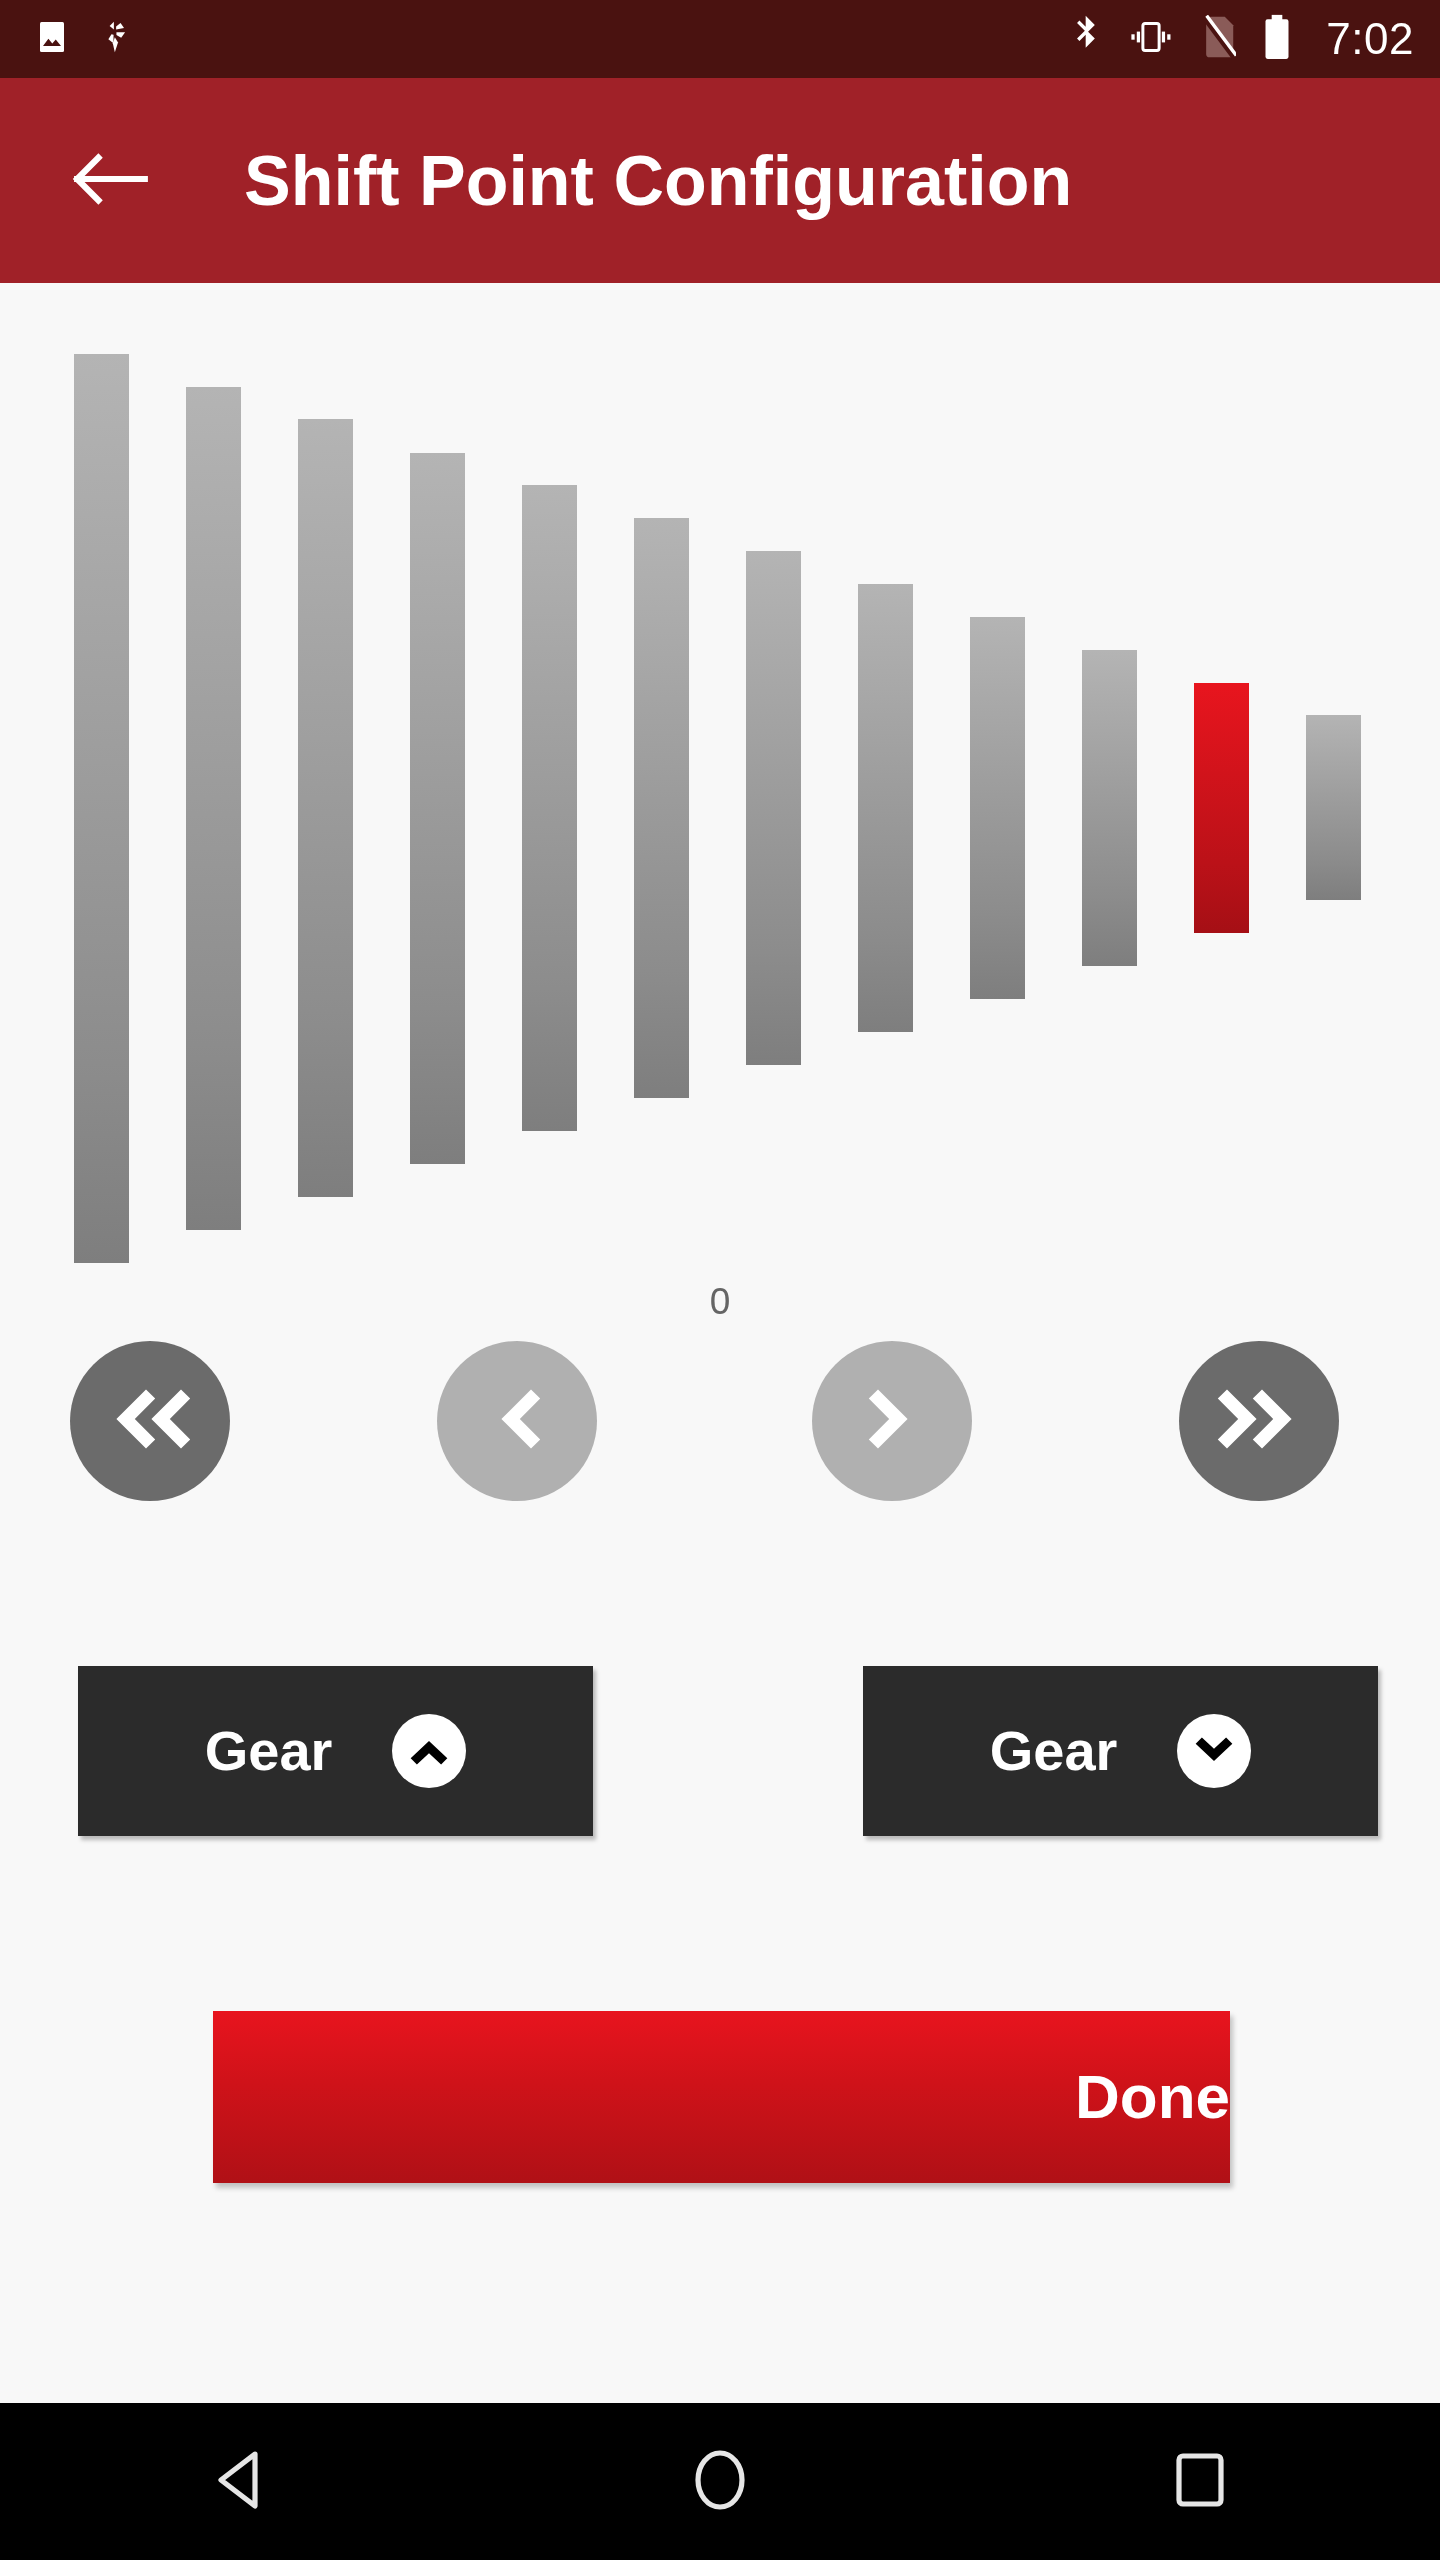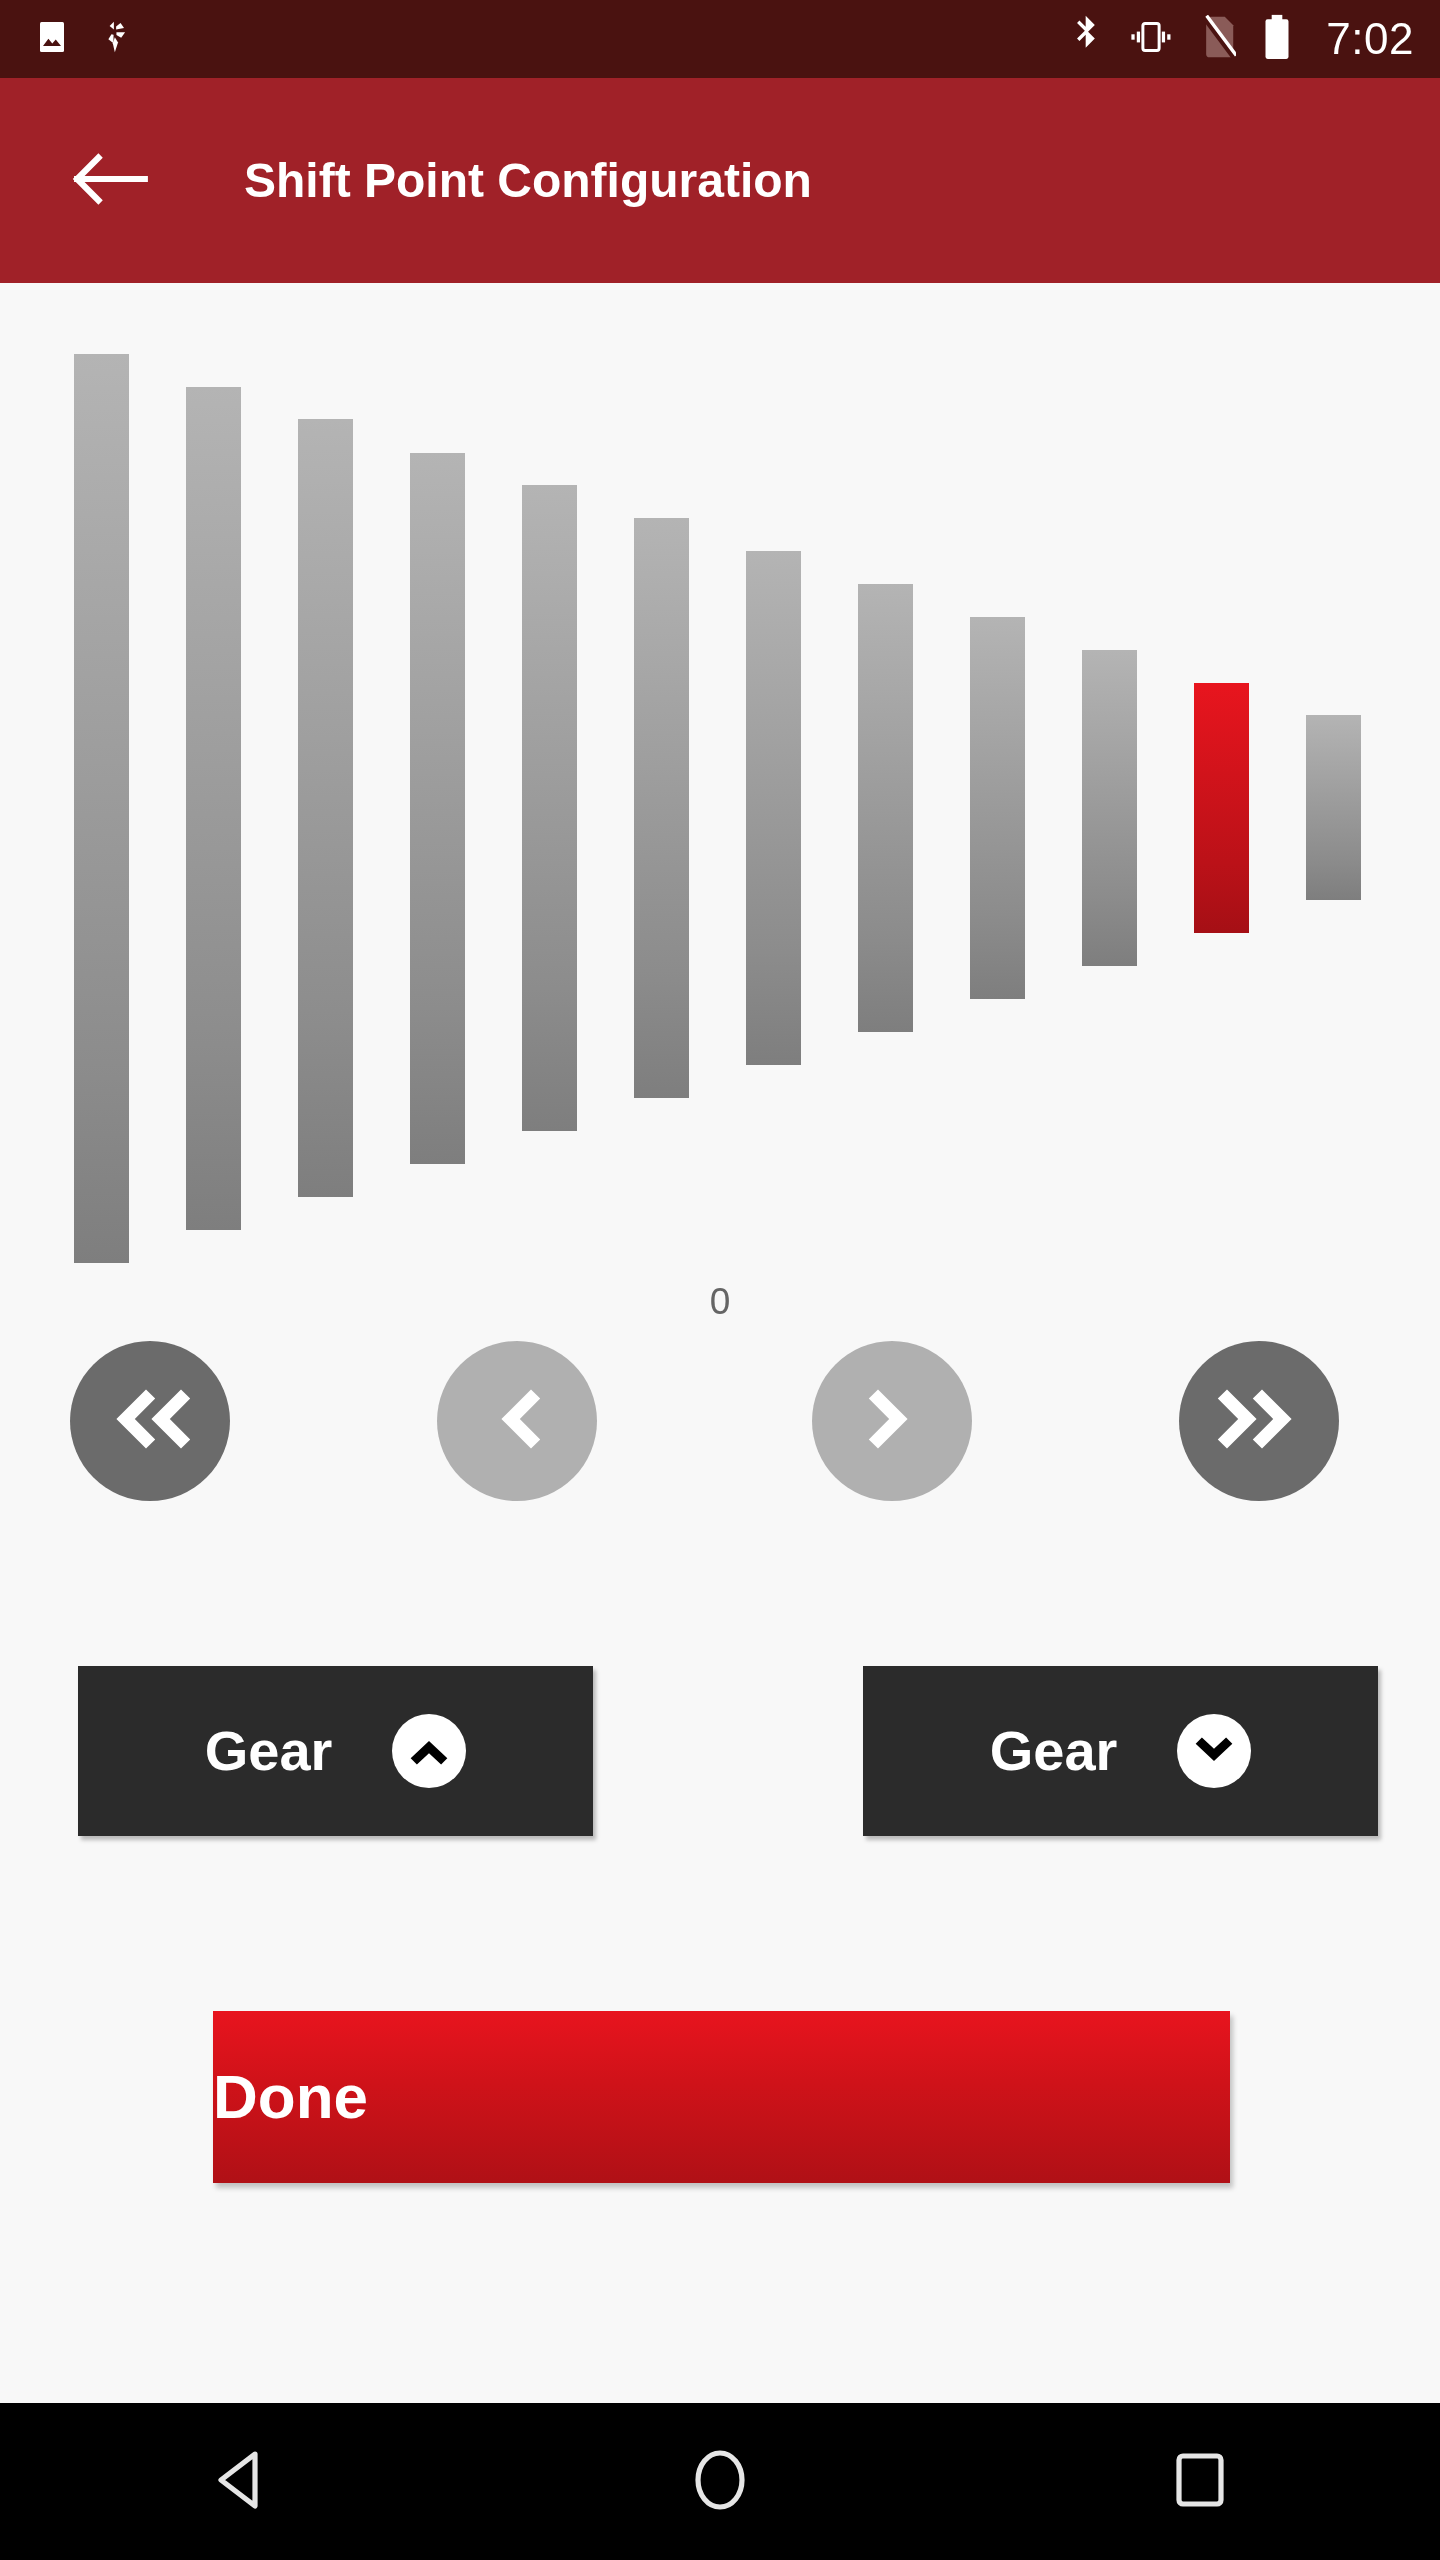--- a/index.html
+++ b/index.html
@@ -52,21 +52,21 @@
     padding-left: 62px;
   }
   #back-button {
     width: 96px; height: 96px;
     display: flex; align-items: center; justify-content: center;
     cursor: pointer;
     flex-shrink: 0;
   }
   #app-bar-title {
     color: #ffffff;
-    font-size: 48px;
+    font-size: 70px;
     font-weight: bold;
     margin-left: 86px;
     line-height: 1;
     white-space: nowrap;
   }
 
   
   #content {
     position: absolute;
     top: 283px; left: 0;
@@ -155,21 +155,21 @@
 
   
   #done-button {
     position: absolute;
     top: 1728px;
     left: 213px;
     width: 1017px;
     height: 172px;
     background: linear-gradient(to bottom, #e8141e 0%, #cf1219 42%, #b01016 100%);
     box-shadow: 3px 5px 5px rgba(0,0,0,0.22);
-    display: flex; align-items: center; justify-content: flex-start;
+    display: flex; align-items: center; justify-content: flex-end;
     cursor: pointer;
   }
   #done-label {
     color: #ffffff;
     font-size: 62px;
     font-weight: bold;
     line-height: 1;
   }
 
   

